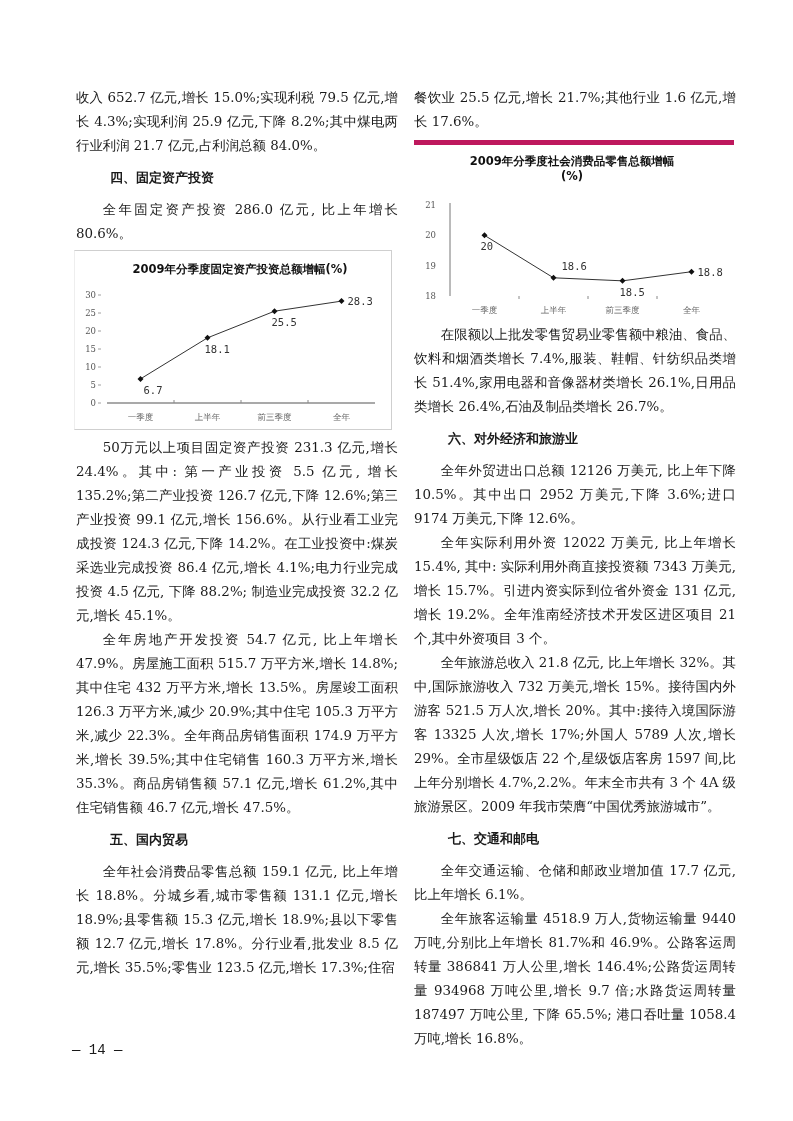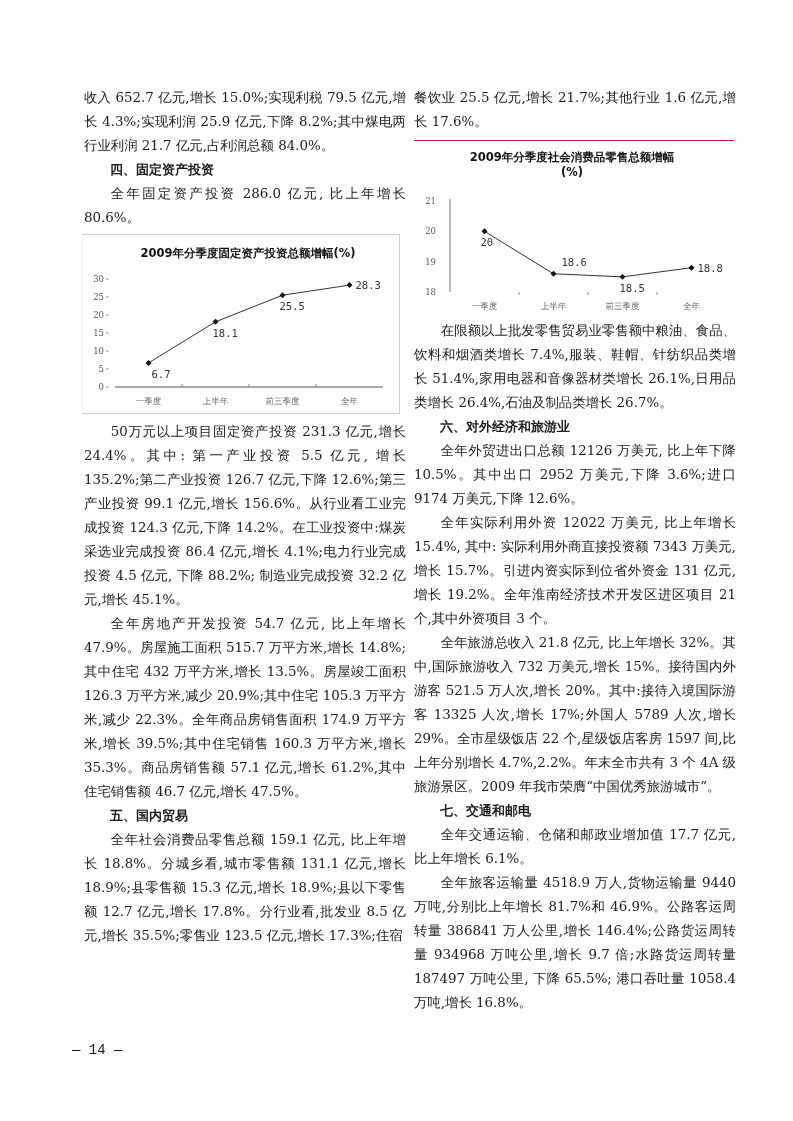--- a/index.html
+++ b/index.html
@@ -1,28 +1,28 @@
 <!DOCTYPE html>
 <html><head>
 <meta charset="utf-8">
 <style>
   html, body { margin: 0; padding: 0; background: #ffffff; }
   body { width: 793px; height: 1121px; position: relative; overflow: hidden;
          font-family: "DejaVu Serif", "Liberation Serif", serif; color: #1a1a1a; }
   .col { position: absolute; top: 86px; width: 322px; font-size: 13.4px; line-height: 24px;
          text-align: justify; }
-  #col-left { left: 84px; }
+  #col-left { left: 76px; }
   #col-right { left: 414px; }
   .p { margin: 0; text-indent: 0; }
   .p.ind { text-indent: 2em; }
-  .h { margin: 0; padding-left: 2em; font-family: "DejaVu Sans", "Liberation Sans", sans-serif;
+  .h { margin: 8px; padding-left: 2em; font-family: "DejaVu Sans", "Liberation Sans", sans-serif;
        font-weight: bold; font-size: 13px; }
   .chart-box { position: relative; margin: 4px 0 6px 0; }
   #chart-fixed { height: 178px; border: 1px solid #cfcfcf; border-left: 1px solid #eeeeee; margin-left: -2px; width: 316px; }
-  #chart-retail { height: 172px; border-top: 1px solid #be185d; margin-top: 6px; width: 320px; }
+  #chart-retail { height: 172px; border-top: 5px solid #be185d; margin-top: 6px; width: 320px; }
   .chart-box svg { position: absolute; left: 0; top: 0; }
   .ctitle { font-family: "DejaVu Sans", "Liberation Sans", sans-serif; font-weight: bold; font-size: 11.5px; fill: #111; }
   .tick { font-family: "DejaVu Serif", "Liberation Serif", serif; font-size: 8.5px; fill: #555; }
   .cat { font-family: "DejaVu Serif", "Liberation Serif", serif; font-size: 8.5px; fill: #666; }
   .dlab { font-family: "DejaVu Sans Mono", "Liberation Mono", monospace; font-size: 10.5px; fill: #333; }
   #page-num { position: absolute; left: 72px; top: 1042px; font-size: 14px; font-family: Liberation Mono, monospace; }
 </style>
 </head>
 <body>
 

